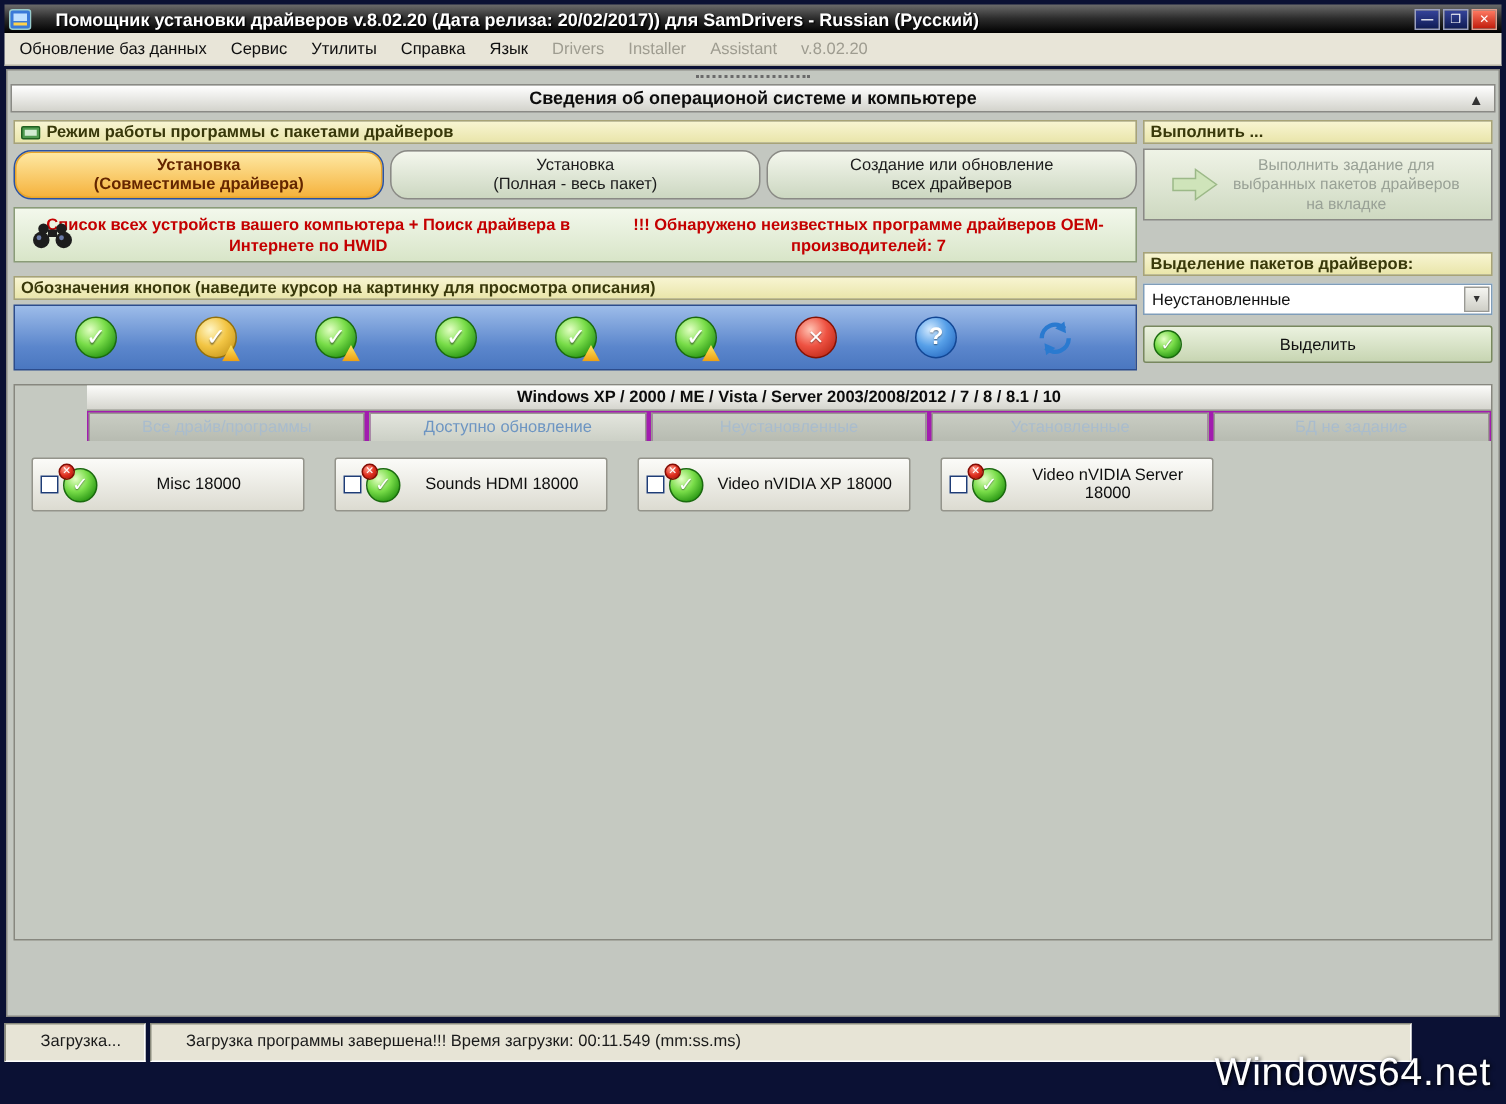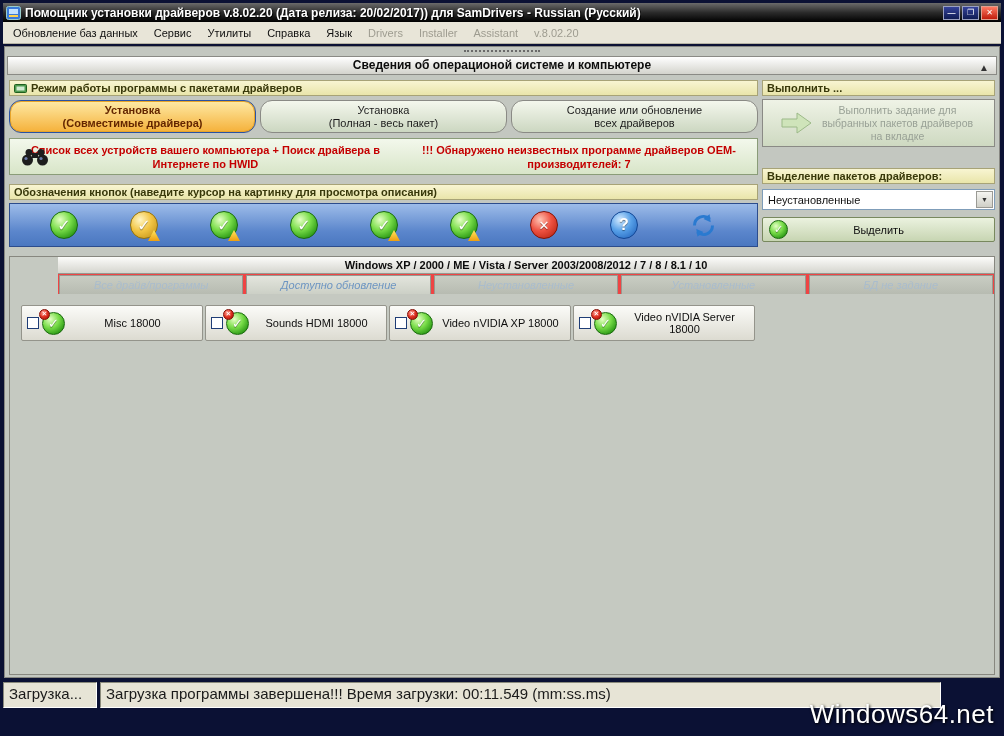--- a/index.html
+++ b/index.html
@@ -6,21 +6,21 @@
   html,body { background:#3a3a3a; }
   body { font-family:"Liberation Sans","DejaVu Sans",sans-serif; }
   #window {
     position:relative; width:1004px; height:736px;
     background:#0b1134; overflow:hidden;
   }
   
   .titlebar {
     position:absolute; left:3px; top:3px; right:3px; height:19px;
     background:linear-gradient(180deg,#6b6b6b 0%,#2b2b2b 50%,#000 100%);
-    display:flex; align-items:center; padding:0 3px; gap:4px;
+    display:flex; align-items:center; padding:0 3px; gap:16px;
   }
   .titlebar .title { color:#fff; font-size:12px; font-weight:bold; text-shadow:1px 1px 1px #000; white-space:nowrap; overflow:hidden; }
   .winbtns { margin-left:auto; display:flex; gap:2px; }
   .winbtn {
     width:17px; height:14px; display:flex; align-items:center; justify-content:center;
     color:#fff; font-size:8px; font-weight:bold; border:1px solid #9aa0c0; cursor:default;
   }
   .winbtn.minmax { background:linear-gradient(#35439a,#101c54); }
   .winbtn.close  { background:linear-gradient(#ff7a62,#c01c0c); border-color:#e0a090; }
   
@@ -129,54 +129,54 @@
   }
   .selectbtn {
     margin-top:7px; height:25px; position:relative;
     background:linear-gradient(#ebf2df,#c7d5b2); border:1px solid #78885e; border-radius:2px;
     display:flex; align-items:center; justify-content:center;
     font-size:11px; color:#101010; cursor:default;
   }
   .selectbtn .cicon { position:absolute; left:6px; }
   
   .drivers {
-    position:absolute; left:4px; right:4px; top:209px; height:419px;
+    position:absolute; left:4px; right:4px; top:209px; height:371px;
     border:1px solid #87877f; background:#c5c9c1;padding-left:48px;
   }
   .os-header {
     height:17px; background:linear-gradient(#fcfcfa,#d5d5ce);
     border-bottom:1px solid #97978f;
     font-size:11px; font-weight:bold; color:#0c0c0c; text-align:center; line-height:16px;
   }
-  .tabs-row { height:20px; display:flex; gap:3px; background:#ef4444; padding:1px 1px 0 1px;font-style:italic; }
+  .tabs-row { height:20px; display:flex; gap:3px; background:#a21caf; padding:1px 1px 0 1px; }
   .tab {
     flex:1; background:linear-gradient(#c9cdc3,#b7bbb1);
     border:1px solid #98988f; border-bottom:none;
     font-size:11px; text-align:center; line-height:18px; color:#9fb3cc;
     white-space:nowrap; overflow:hidden; cursor:default;
   }
   .tab.active { background:linear-gradient(#e3e5dd,#ccd0c6); color:#6d95c2; }
   .tab.faded  { color:#a9bccd; }
   .items-area {
     position:absolute; left:1px; right:1px; top:38px; bottom:1px;
     background:#c5c9c1; padding:10px 0 0 10px;
-    display:flex; flex-wrap:wrap; align-content:flex-start; gap:2px;
+    display:flex; flex-wrap:wrap; align-content:flex-start; gap:20px;
   }
   .driver-item {
     width:182px; height:36px;
     background:linear-gradient(#fbfbf8,#dcdbd1); border:1px solid #94948b; border-radius:2px;
     display:flex; align-items:center; gap:3px; padding:0 5px; cursor:default;
   }
   .cb { width:12px; height:12px; background:#fff; border:1px solid #1f3d76; flex:0 0 auto; }
   .driver-label { flex:1; text-align:center; font-size:11px; color:#0e0e0e; line-height:12px; }
   
   .statusbar { position:absolute; left:3px; top:682px; height:26px; display:flex; gap:3px; }
   .scell {
     background:#e7e4d6; border:1px solid; border-color:#8a8a7c #ffffff #ffffff #8a8a7c;
-    font-size:15px; color:#1a1a1a; line-height:22px; padding:0 5px; white-space:nowrap; overflow:hidden;
+    font-size:11px; color:#1a1a1a; line-height:22px; padding:0 23px; white-space:nowrap; overflow:hidden;
   }
   .scell.c1 { width:94px; }
   .scell.c2 { width:841px; }
   .watermark {
     position:absolute; right:10px; top:699px;
     font-size:26px; color:#fff; letter-spacing:.5px;
     text-shadow:1px 1px 3px #000;
   }
   svg { display:block; }
 </style>

